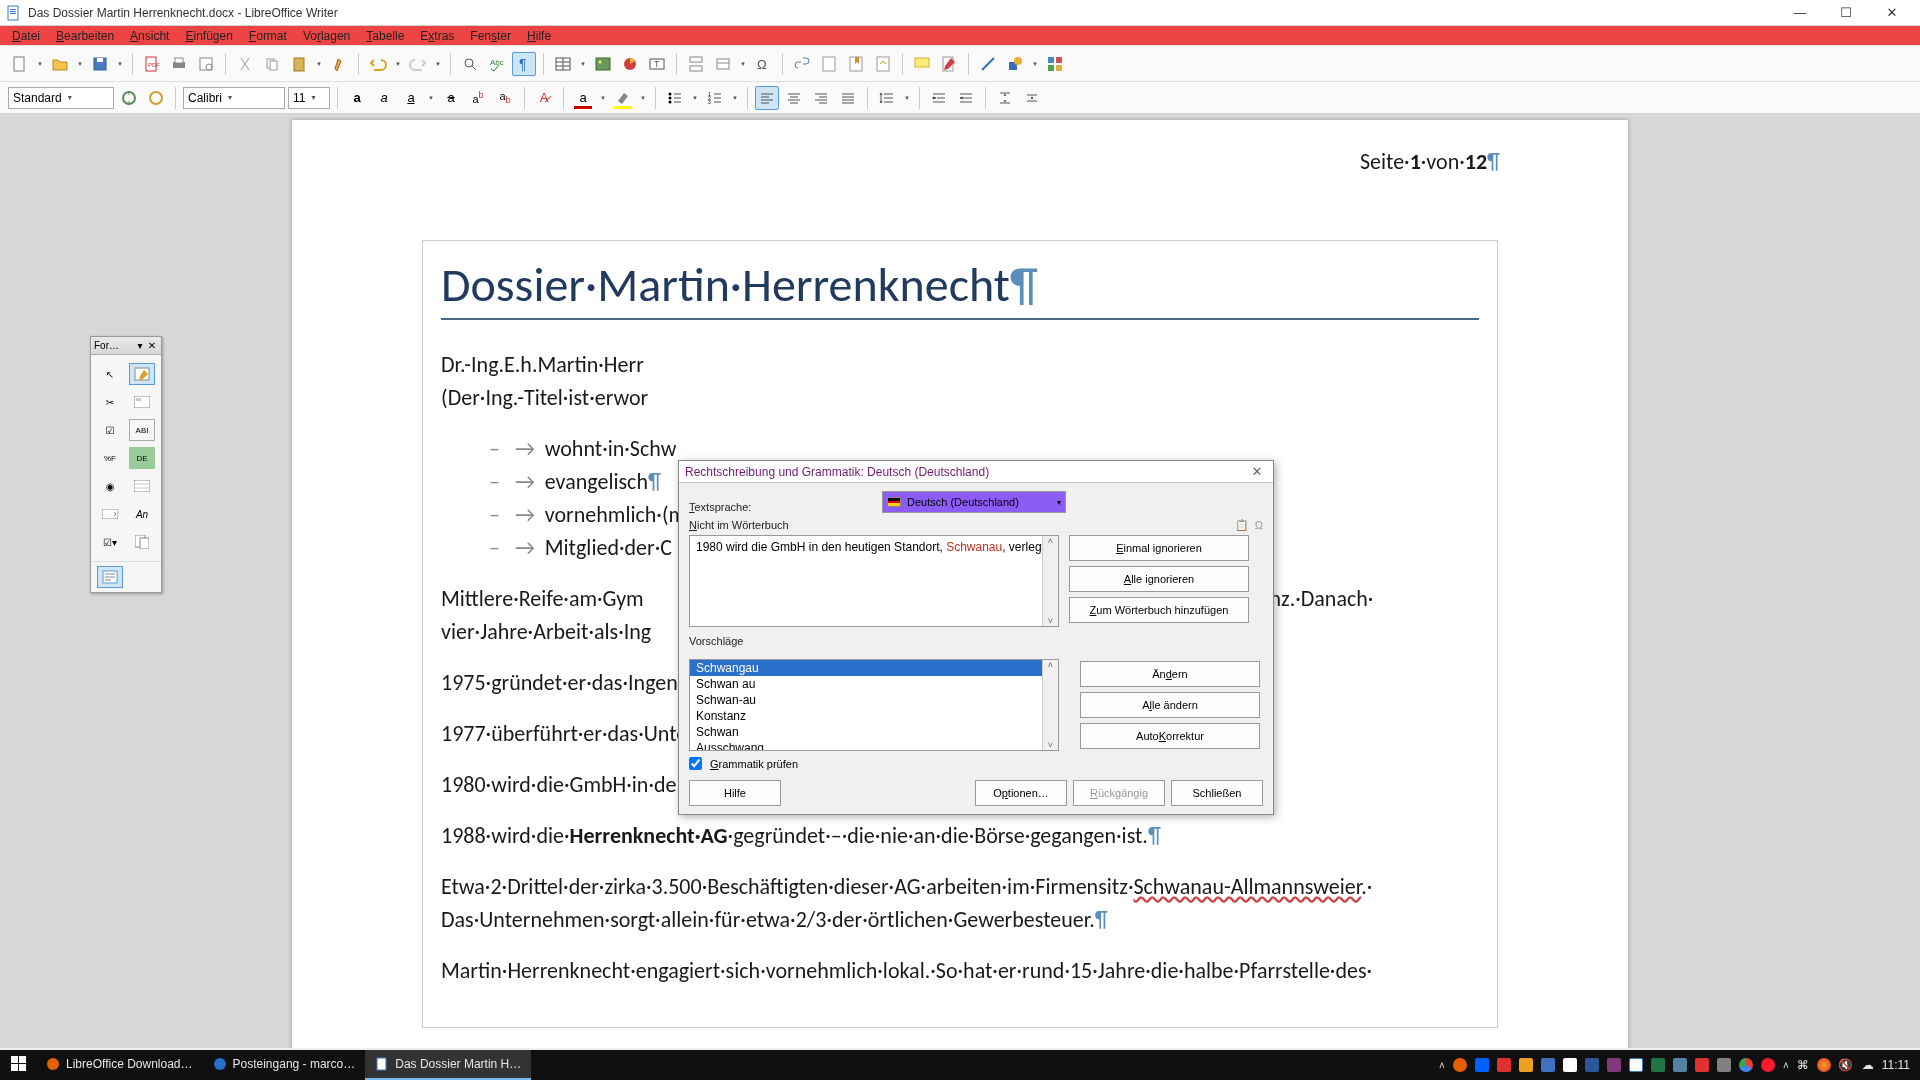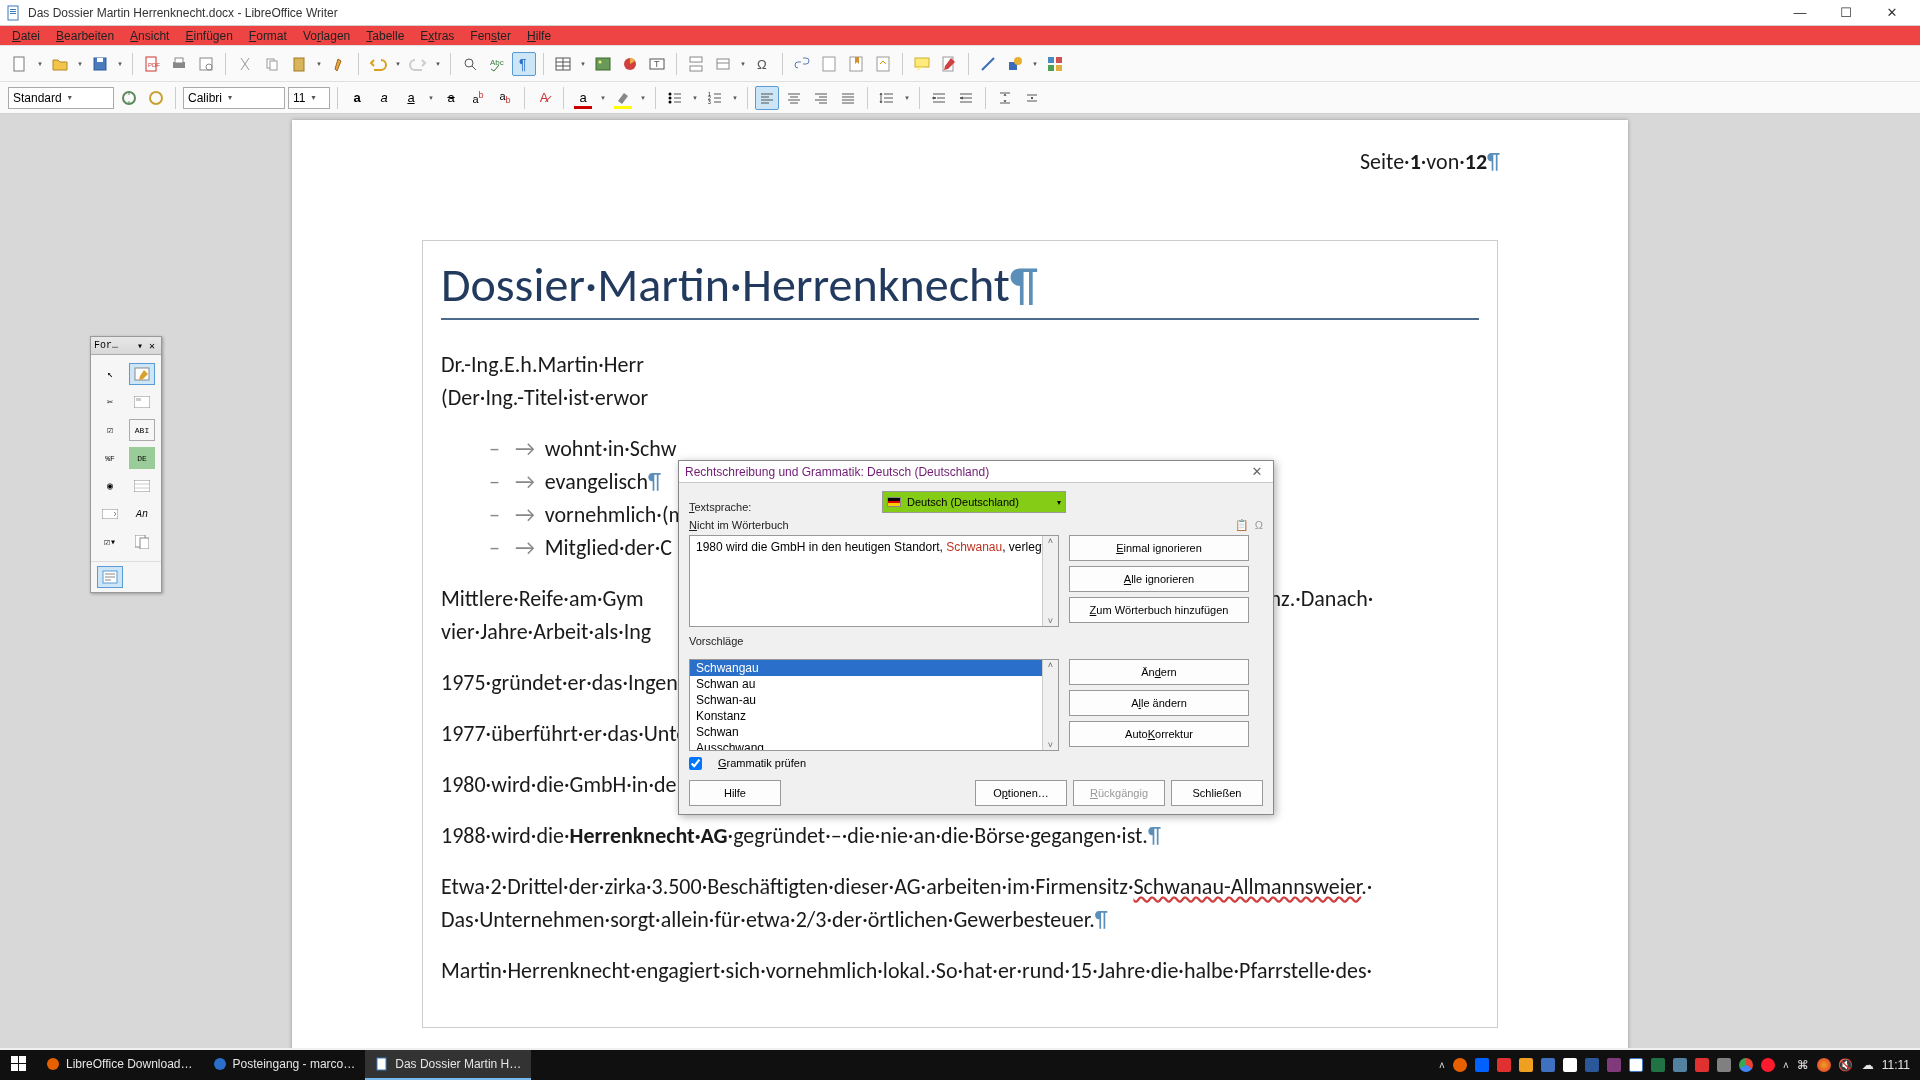--- a/index.html
+++ b/index.html
@@ -39,55 +39,55 @@
 .doc-title .pil { color: #5b8fb9; }
 .body-text { font-family: Calibri, sans-serif; font-size: 22px; color: #1a1a1a; line-height: 1.5; }
 .body-text p { margin-bottom: 18px; }
 .body-text .pil { color: #5b8fb9; }
 .body-text .redw { color: #1a1a1a; border-bottom: 2px wavy #d04040; text-decoration: underline wavy #d04040; }
 .body-text ul { list-style: none; margin: 4px 0 18px 48px; }
 .body-text ul li:before { content: "–   →  "; color: #888; white-space: pre; }
 .body-text b { font-weight: bold; }
 
 
-.palette { position: absolute; top: 222px; left: 90px; width: 72px; background: #f6f6f6; border: 1px solid #999; box-shadow: 1px 1px 3px rgba(0,0,0,.3); font-family: Liberation Mono, monospace; }
+.palette { position: absolute; top: 222px; left: 90px; width: 72px; background: #f6f6f6; border: 1px solid #999; box-shadow: 1px 1px 3px rgba(0,0,0,.3); }
 .palette-title { height: 18px; background: linear-gradient(#e8e8e8,#d8d8d8); border-bottom: 1px solid #aaa; display: flex; align-items: center; padding: 0 3px; font-size: 10px; }
 .palette-title .t { flex: 1; overflow: hidden; }
 .palette-title .dd, .palette-title .cl { width: 12px; text-align: center; font-size: 10px; cursor: pointer; }
 .palette-body { display: grid; grid-template-columns: 1fr 1fr; gap: 6px; padding: 8px 6px; }
 .pal-btn { width: 26px; height: 22px; display: flex; align-items: center; justify-content: center; border: 1px solid transparent; font-size: 10px; }
 .pal-btn.active { background: #cde6f7; border: 1px solid #5b9bd5; }
 .palette-foot { padding: 4px 6px; border-top: 1px solid #ddd; }
 
 
 .dialog { position: absolute; left: 678px; top: 346px; width: 596px; background: #f0f0f0; border: 1px solid #888; box-shadow: 2px 2px 8px rgba(0,0,0,.3); font-size: 11px; }
 .dlg-title { height: 22px; background: #fff; border-bottom: 1px solid #ccc; display: flex; align-items: center; padding: 0 6px; }
 .dlg-title .t { flex: 1; color: #701a75; font-size: 12px; }
 .dlg-title .x { width: 20px; text-align: center; color: #666; font-size: 13px; }
 .dlg-body { padding: 8px 10px; }
 .dlg-row { display: flex; align-items: flex-end; margin-bottom: 6px; }
 .dlg-label { width: 193px; color: #222; }
-.dlg-lang { border: 1px solid #999; background: #84cc16; height: 22px; display: flex; align-items: center; padding: 0 4px; width: 184px; }
+.dlg-lang { border: 1px solid #999; background: #8b5cf6; height: 22px; display: flex; align-items: center; padding: 0 4px; width: 184px; }
 .dlg-lang .flag { display:inline-block; width:14px; height:10px; background: linear-gradient(#000 33%, #d00 33% 66%, #fc0 66%); margin-right:6px; border:1px solid #888; }
 .dlg-lang .arr { margin-left: auto; font-size: 8px; }
 .dlg-section { color: #222; margin: 4px 0; }
 .dlg-tools { float: right; display: flex; gap: 6px; color: #999; }
 .dlg-editor-wrap { display: flex; gap: 10px; align-items: flex-start; }
 .dlg-editor { border: 1px solid #999; background: #fff; height: 92px; width: 370px; padding: 4px 6px; font-size: 12px; position: relative; }
 .dlg-editor .err { color: #c03020; }
 .dlg-editor .scroll { position: absolute; right: 0; top: 0; bottom: 0; width: 16px; background: #f0f0f0; border-left: 1px solid #ccc; display:flex; flex-direction:column; justify-content:space-between; align-items:center; font-size:9px; color:#666; }
 .dlg-btn-col { display: flex; flex-direction: column; gap: 5px; width: 180px; }
 .dlg-btn { border: 1px solid #999; background: #fdfdfd; height: 26px; display: flex; align-items: center; justify-content: center; font-size: 11px; }
 .dlg-btn.disabled { color: #999; }
-.dlg-list-wrap { display: flex; gap: 10px; align-items: flex-start; margin-top: 12px; }
+.dlg-list-wrap { display: flex; gap: 21px; align-items: center; margin-top: 12px; }
 .dlg-list { border: 1px solid #999; background: #fff; width: 370px; height: 92px; font-size: 12px; position: relative; overflow: hidden; }
 .dlg-list .item { padding: 1px 6px; }
 .dlg-list .item.sel { background: #2a6fc9; color: #fff; }
 .dlg-list .scroll { position: absolute; right: 0; top: 0; bottom: 0; width: 16px; background: #f0f0f0; border-left: 1px solid #ccc; display:flex; flex-direction:column; justify-content:space-between; align-items:center; font-size:9px; color:#666; }
-.dlg-chk { margin-top: 6px; display: flex; align-items: flex-start; gap: 16px; }
+.dlg-chk { margin-top: 6px; display: flex; align-items: center; gap: 8px; }
 .dlg-chk input { width: 13px; height: 13px; }
 .dlg-footer { display: flex; gap: 6px; margin-top: 10px; align-items: center; }
 .dlg-footer .spacer { flex: 1; }
 .dlg-footer .dlg-btn { width: 92px; }
 .dlg-footer .dlg-btn.help { width: 92px; }
 
 
 .taskbar { position: absolute; bottom: 0; left: 0; right: 0; height: 30px; background: #101010; display: flex; align-items: center; color: #e5e5e5; font-size: 12px; }
 .taskbar .start { width: 36px; text-align: center; }
 .taskbar .task { height: 30px; display: flex; align-items: center; padding: 0 10px; gap: 6px; border-bottom: 2px solid transparent; }

